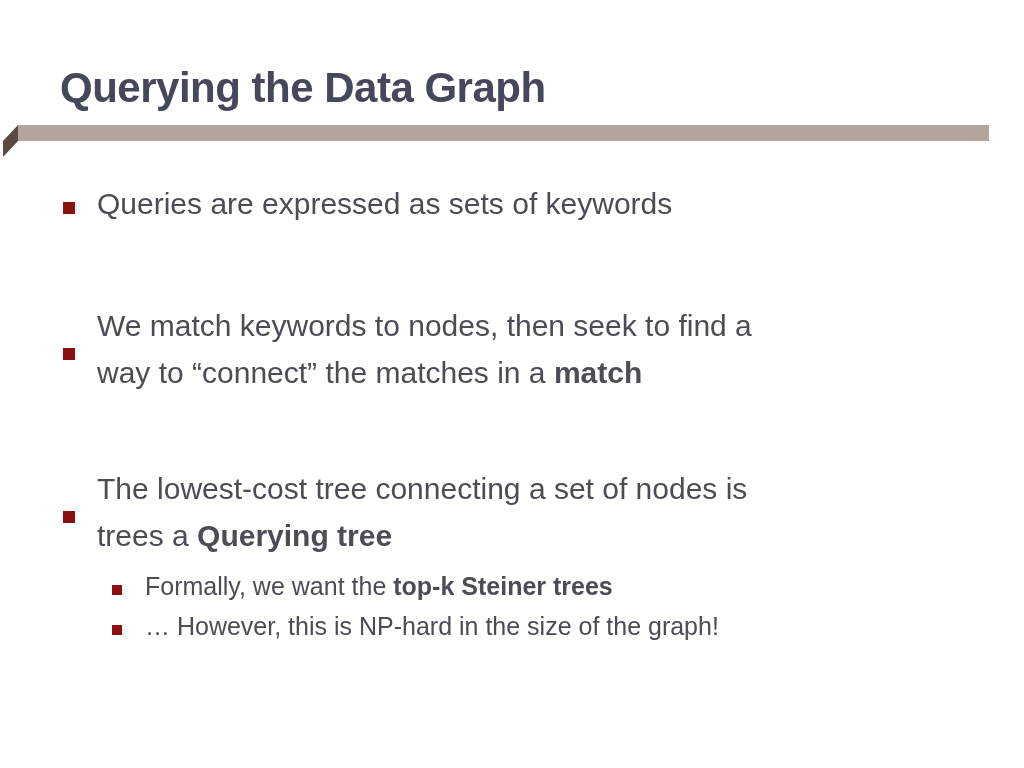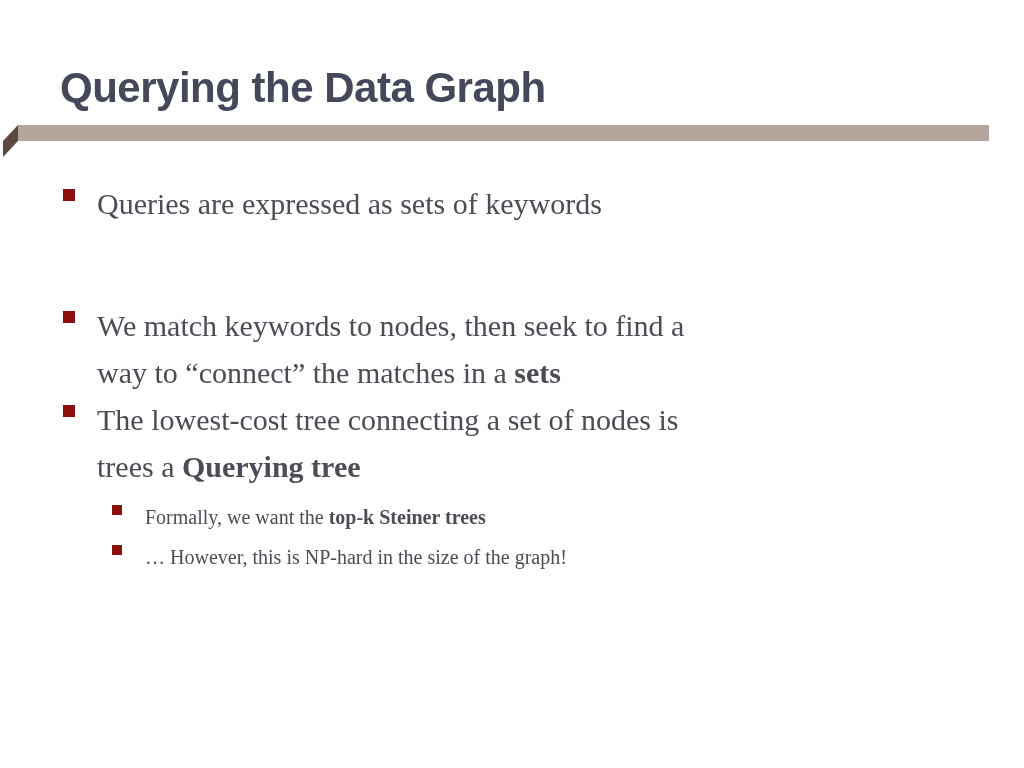--- a/index.html
+++ b/index.html
@@ -28,22 +28,21 @@
     position: absolute;
     left: 0; top: 120px;
   }
   .bullets {
     position: absolute;
     left: 63px; top: 180px;
     width: 900px;
   }
   .bullet {
     display: flex;
-    align-items: flex-start;
-    font-family: Liberation Serif, serif;
+    align-items: center;
   }
   .bullet .sq {
     flex: 0 0 auto;
     background: var(--bullet-color, #8b1111);
   }
   .bullet.lvl1 .sq {
     width: 12px; height: 12px;
     margin-top: 9px;
     margin-right: 22px;
   }
@@ -55,29 +54,29 @@
   }
   .bullet.lvl2 {
     padding-left: 49px;
   }
   .bullet.lvl2 .sq {
     width: 10px; height: 10px;
     margin-top: 8px;
     margin-right: 23px;
   }
   .bullet.lvl2 .txt {
-    font-size: 20px;
+    font-size: 25px;
     line-height: 40px;
     color: var(--body-color, #4c4c56);
     white-space: nowrap;
   }
   .bullet .txt b { font-weight: bold; }
   
   .bullet:nth-child(2) { margin-top: 75px; }
-  .bullet:nth-child(3) { }
+  .bullet:nth-child(3) { margin-top: 69px; }
   .bullet:nth-child(4) { margin-top: 7px; }
   .bullet:nth-child(5) { margin-top: 0; }
 </style>
 </head>
 <body>
 
 <div class="slide">
 
   <h1 class="title">Querying the Data Graph</h1>
 
@@ -86,21 +85,21 @@
     <polygon points="18,5 18,21 3,37 3,21" class="bar-fold" fill="#5c4a42"></polygon>
   </svg>
 
   <div class="bullets" id="bullets">
       <div class="bullet lvl1">
         <span class="sq"></span>
         <div class="txt"><span>Queries are expressed as sets of keywords</span></div>
       </div>
       <div class="bullet lvl1">
         <span class="sq"></span>
-        <div class="txt"><span>We match keywords to nodes, then seek to find a</span><br><span>way to “connect” the matches in a </span><b>sets</b></div>
+        <div class="txt"><span>We match keywords to nodes, then seek to find a</span><br><span>way to “connect” the matches in a </span><b>match</b></div>
       </div>
       <div class="bullet lvl1">
         <span class="sq"></span>
         <div class="txt"><span>The lowest-cost tree connecting a set of nodes is</span><br><span>trees a </span><b>Querying tree</b></div>
       </div>
       <div class="bullet lvl2">
         <span class="sq"></span>
         <div class="txt"><span>Formally, we want the </span><b>top-k Steiner trees</b></div>
       </div>
       <div class="bullet lvl2">

